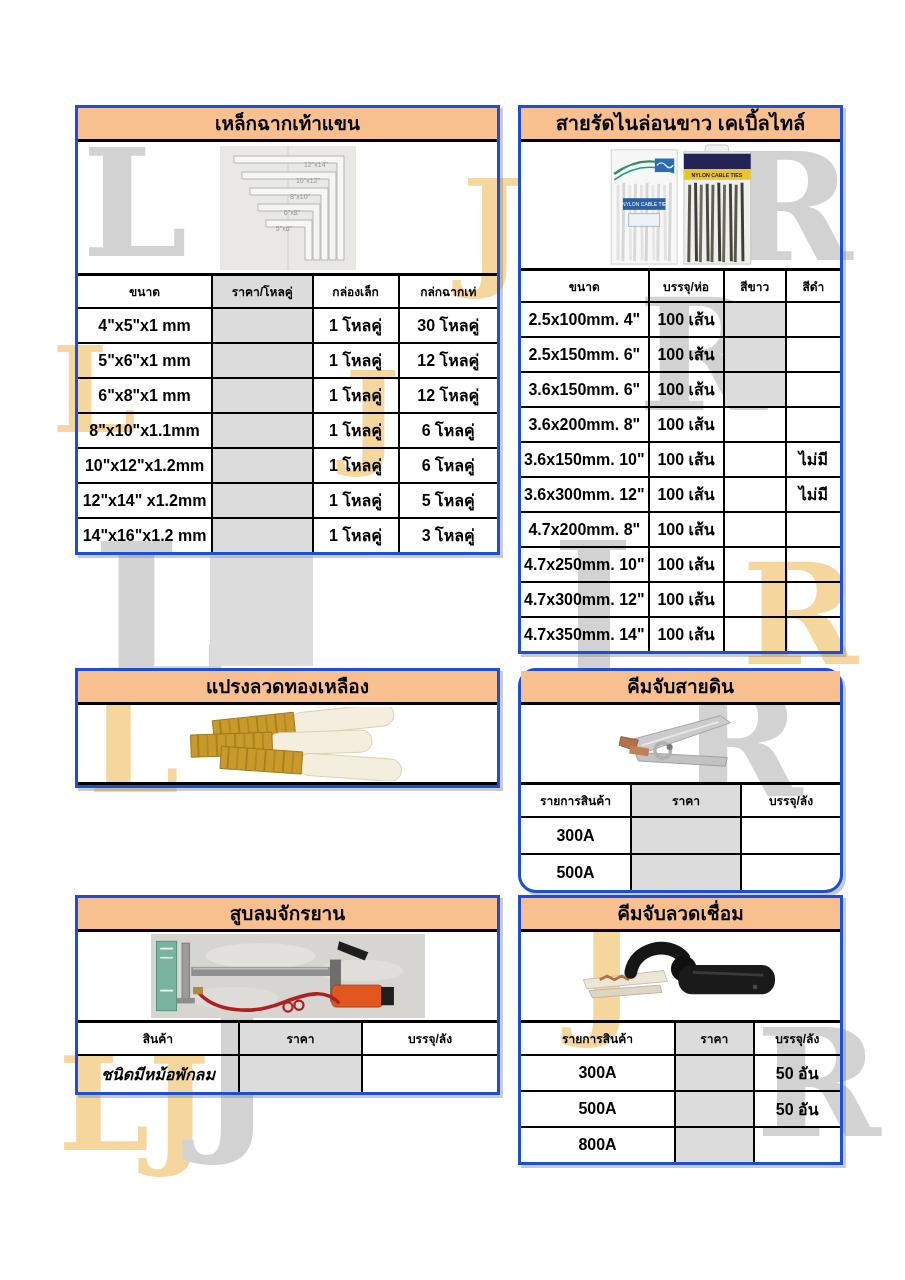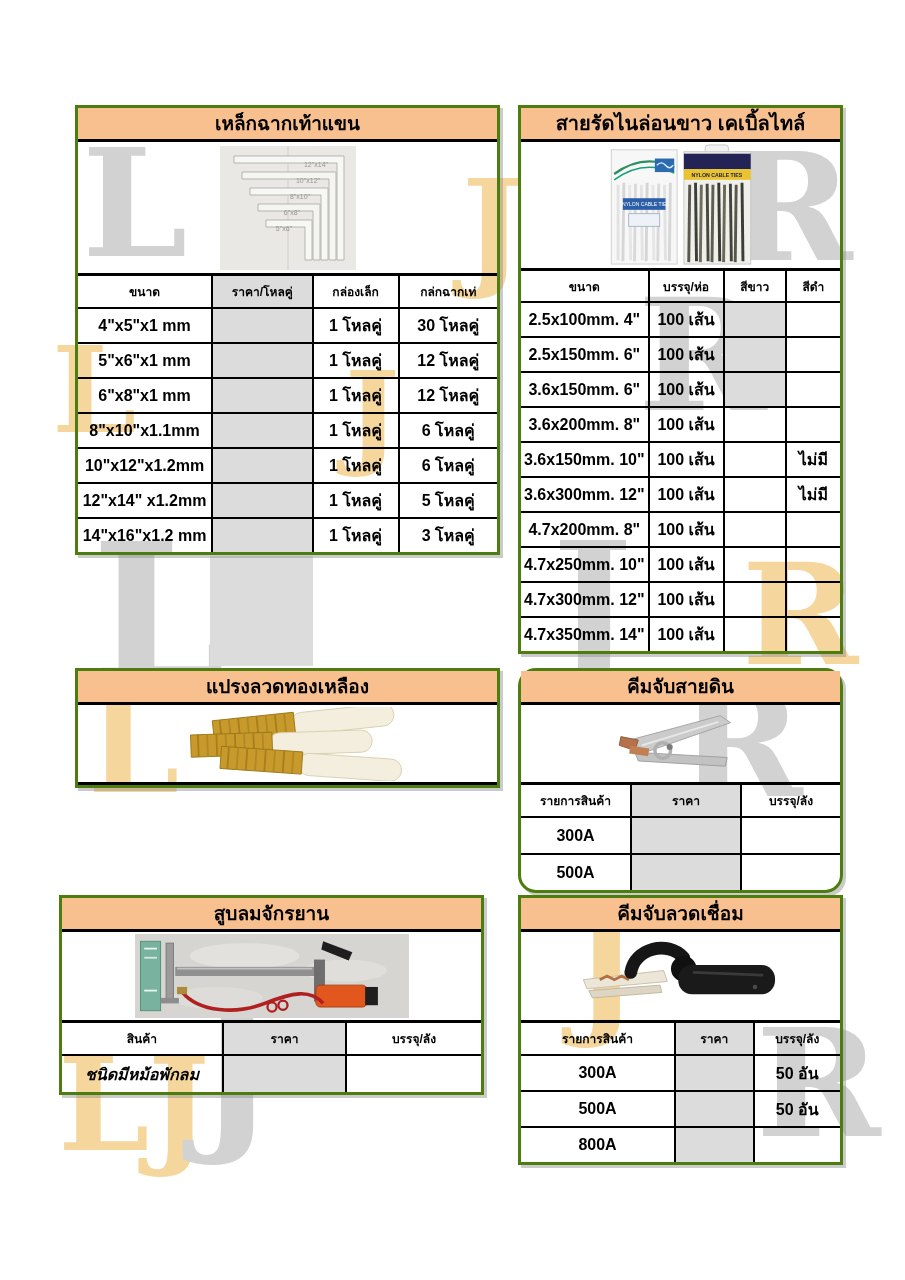--- a/index.html
+++ b/index.html
@@ -23,21 +23,21 @@
   .wm-gray{color:#d2d2d2;}
   .wm-orange{color:#f5d79e;}
   
   #gray-price-extension{
     position:absolute;left:210px;top:556px;width:103px;height:110px;
     background:#dcdcdc;z-index:1;
   }
   
   .ptable{
     position:absolute;z-index:2;
-    border:3px solid #4d7c0f;
+    border:3px solid #1d4ed8;
     box-shadow:3px 3px 0 rgba(140,140,140,.45);
     background:transparent;
   }
   .ptable .title{
     height:31px;line-height:31px;text-align:center;
     font-weight:bold;font-size:19px;color:#000;
     background:#f9c08f;border-bottom:3px solid #000;
   }
   .photo-row{
     display:flex;align-items:center;justify-content:center;
@@ -348,21 +348,21 @@
           </tr>
           <tr>
             <td>500A</td>
             <td class="gray"></td>
             <td></td>
           </tr>
         </tbody>
     </table>
   </div>
 
-  <div class="ptable t5" style="left:59px;top:895px;width:419px;">
+  <div class="ptable t5" style="left:75px;top:895px;width:419px;">
     <div class="title">สูบลมจักรยาน</div>
     <div class="photo-row" style="height:88px">
       <svg width="300" height="84" viewBox="0 0 300 92">
         <rect width="300" height="92" fill="#d7d5d1"></rect>
         <ellipse cx="120" cy="24" rx="60" ry="14" fill="#e3e1dd"></ellipse>
         <ellipse cx="230" cy="40" rx="46" ry="12" fill="#e0deda"></ellipse>
         <ellipse cx="90" cy="70" rx="50" ry="12" fill="#dedcd8"></ellipse>
         <rect x="6" y="8" width="22" height="76" fill="#79b3a0" stroke="#4f8d7a"></rect>
         <line x1="10" y1="16" x2="24" y2="16" stroke="#e8f2ee" stroke-width="2"></line>
         <line x1="10" y1="26" x2="24" y2="26" stroke="#d4e8e0" stroke-width="2"></line>

